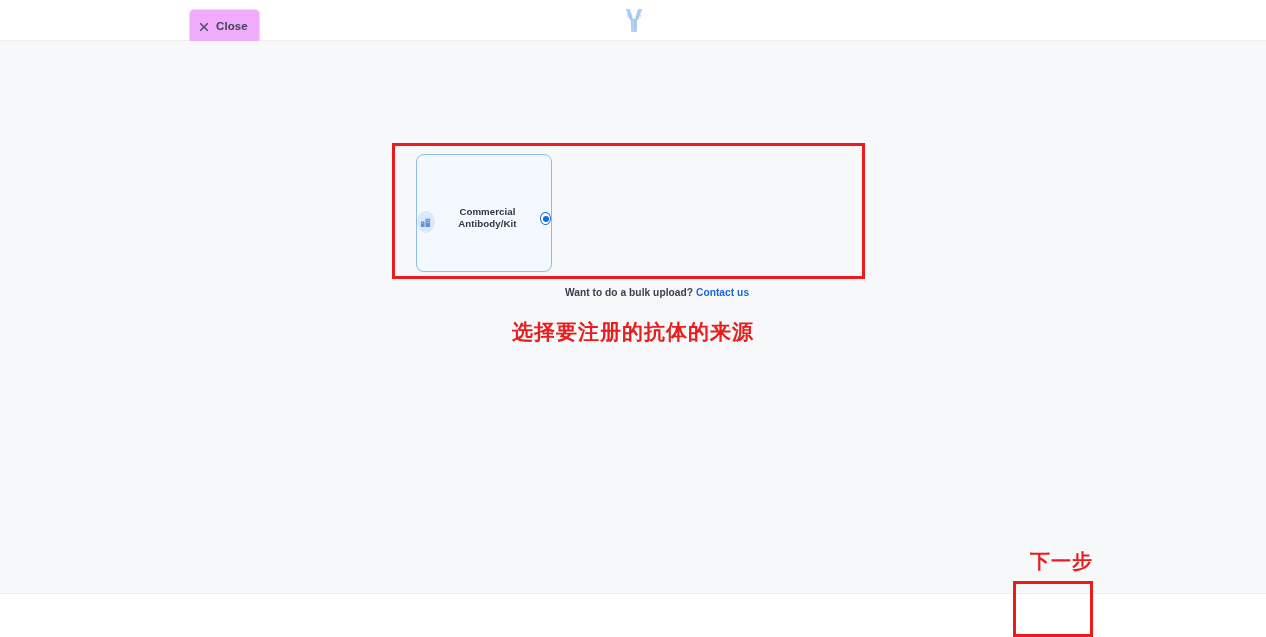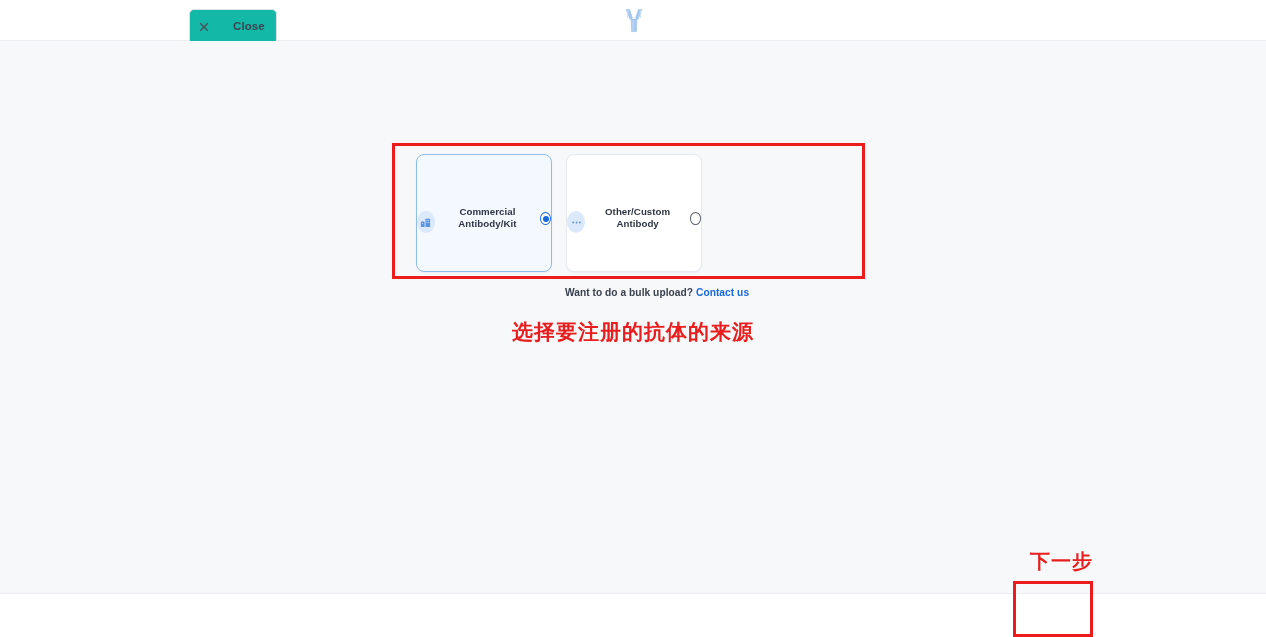--- a/index.html
+++ b/index.html
@@ -29,22 +29,22 @@
   }
 
   .close-button {
     position: absolute;
     left: 189px;
     top: 9px;
     height: 36px;
     padding: 0 11px 0 9px;
     display: flex;
     align-items: center;
-    gap: 24px;
-    background: #14b8a6;
+    gap: 7px;
+    background: #f0abfc;
     border: 1px solid #dfe2e7;
     border-radius: 5px;
     cursor: pointer;
     box-shadow: 0 1px 1px rgba(16,24,40,0.04);
   }
   .close-button .x-icon {
     display: block;
     width: 10px; height: 10px;
     color: #4a5260;
   }
@@ -282,31 +282,20 @@
           <rect x="7.2" y="5.4" width="1" height="1" fill="#dce9fb"></rect>
           <rect x="9.0" y="5.4" width="1" height="1" fill="#dce9fb"></rect>
           <rect x="2.1" y="6.6" width="1" height="1" fill="#dce9fb"></rect>
         </svg>
       </span>
       <div class="option-label">Commercial Antibody/Kit</div>
       <span class="radio checked"></span>
     </div>
 
 
-    <div class="option-card">
-      <span class="option-icon-wrap">
-        <svg width="11" height="11" viewBox="0 0 12 12" fill="#5b94dd">
-          <circle cx="2.4" cy="6" r="1"></circle>
-          <circle cx="6" cy="6" r="1"></circle>
-          <circle cx="9.6" cy="6" r="1"></circle>
-        </svg>
-      </span>
-      <div class="option-label">Other/Custom Antibody</div>
-      <span class="radio"></span>
-    </div>
 
   </div>
 
   <div class="bulk-note">
     <span>Want to do a bulk upload?</span>
     <span class="contact-link">Contact us</span>
   </div>
 
 </div>
 

